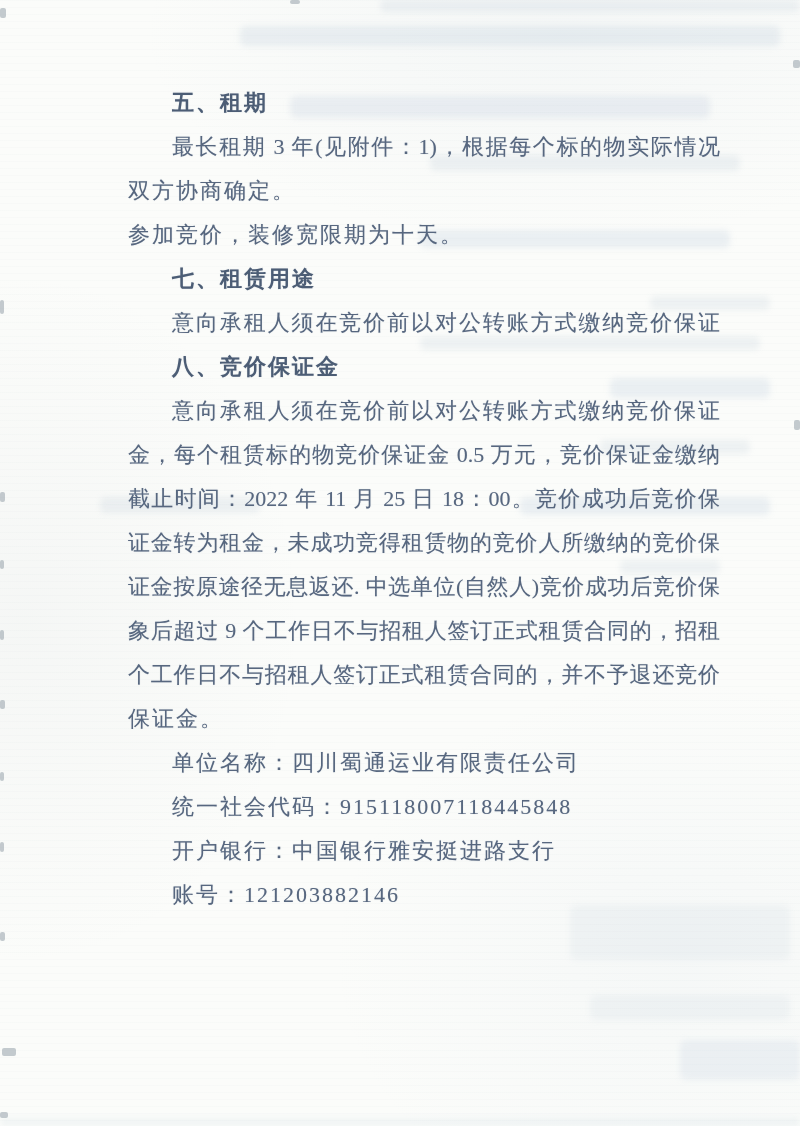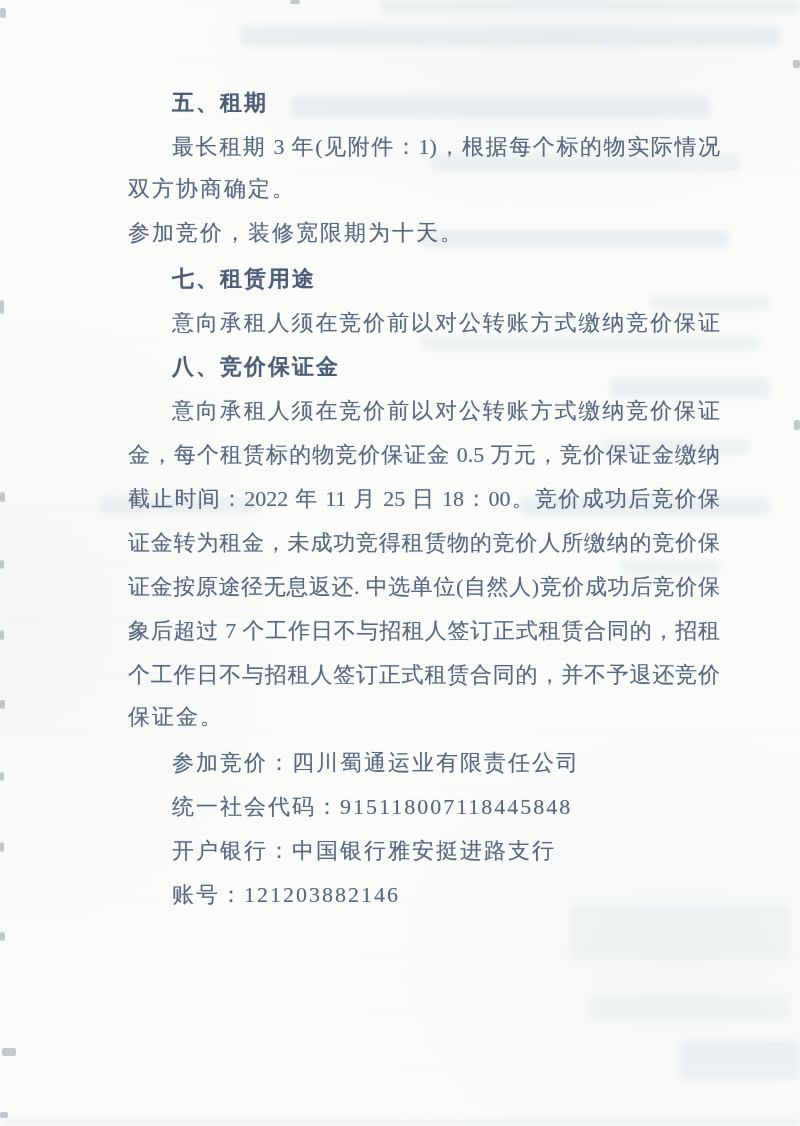--- a/index.html
+++ b/index.html
@@ -46,21 +46,20 @@
     text-indent: 2em;
     text-align: justify;
     text-align-last: justify;
   }
   .line.cont-j {
     text-align: justify;
     text-align-last: justify;
   }
   .line.cont {
     letter-spacing: 2px;
-    font-family: Liberation Mono, monospace;
   }
   .line.info {
     text-indent: 2em;
     letter-spacing: 2px;
   }
   .smudge {
     position: absolute;
     border-radius: 6px;
     background: rgba(150,172,196,0.13);
     filter: blur(3px);
@@ -120,22 +119,22 @@
       <div class="line cont">双方协商确定。</div>
       <div class="line cont">参加竞价，装修宽限期为十天。</div>
       <div class="line heading">七、租赁用途</div>
       <div class="line first">意向承租人须在竞价前以对公转账方式缴纳竞价保证</div>
       <div class="line heading">八、竞价保证金</div>
       <div class="line first">意向承租人须在竞价前以对公转账方式缴纳竞价保证</div>
       <div class="line cont-j">金，每个租赁标的物竞价保证金 0.5 万元，竞价保证金缴纳</div>
       <div class="line cont-j">截止时间：2022 年 11 月 25 日 18：00。竞价成功后竞价保</div>
       <div class="line cont-j">证金转为租金，未成功竞得租赁物的竞价人所缴纳的竞价保</div>
       <div class="line cont-j">证金按原途径无息返还. 中选单位(自然人)竞价成功后竞价保</div>
-      <div class="line cont-j">象后超过 7 个工作日不与招租人签订正式租赁合同的，招租</div>
+      <div class="line cont-j">象后超过 9 个工作日不与招租人签订正式租赁合同的，招租</div>
       <div class="line cont-j">个工作日不与招租人签订正式租赁合同的，并不予退还竞价</div>
       <div class="line cont">保证金。</div>
-      <div class="line info">参加竞价：四川蜀通运业有限责任公司</div>
+      <div class="line info">单位名称：四川蜀通运业有限责任公司</div>
       <div class="line info">统一社会代码：915118007118445848</div>
       <div class="line info">开户银行：中国银行雅安挺进路支行</div>
       <div class="line info">账号：121203882146</div>
     </div>
 
 </div>
 
 </body></html>

